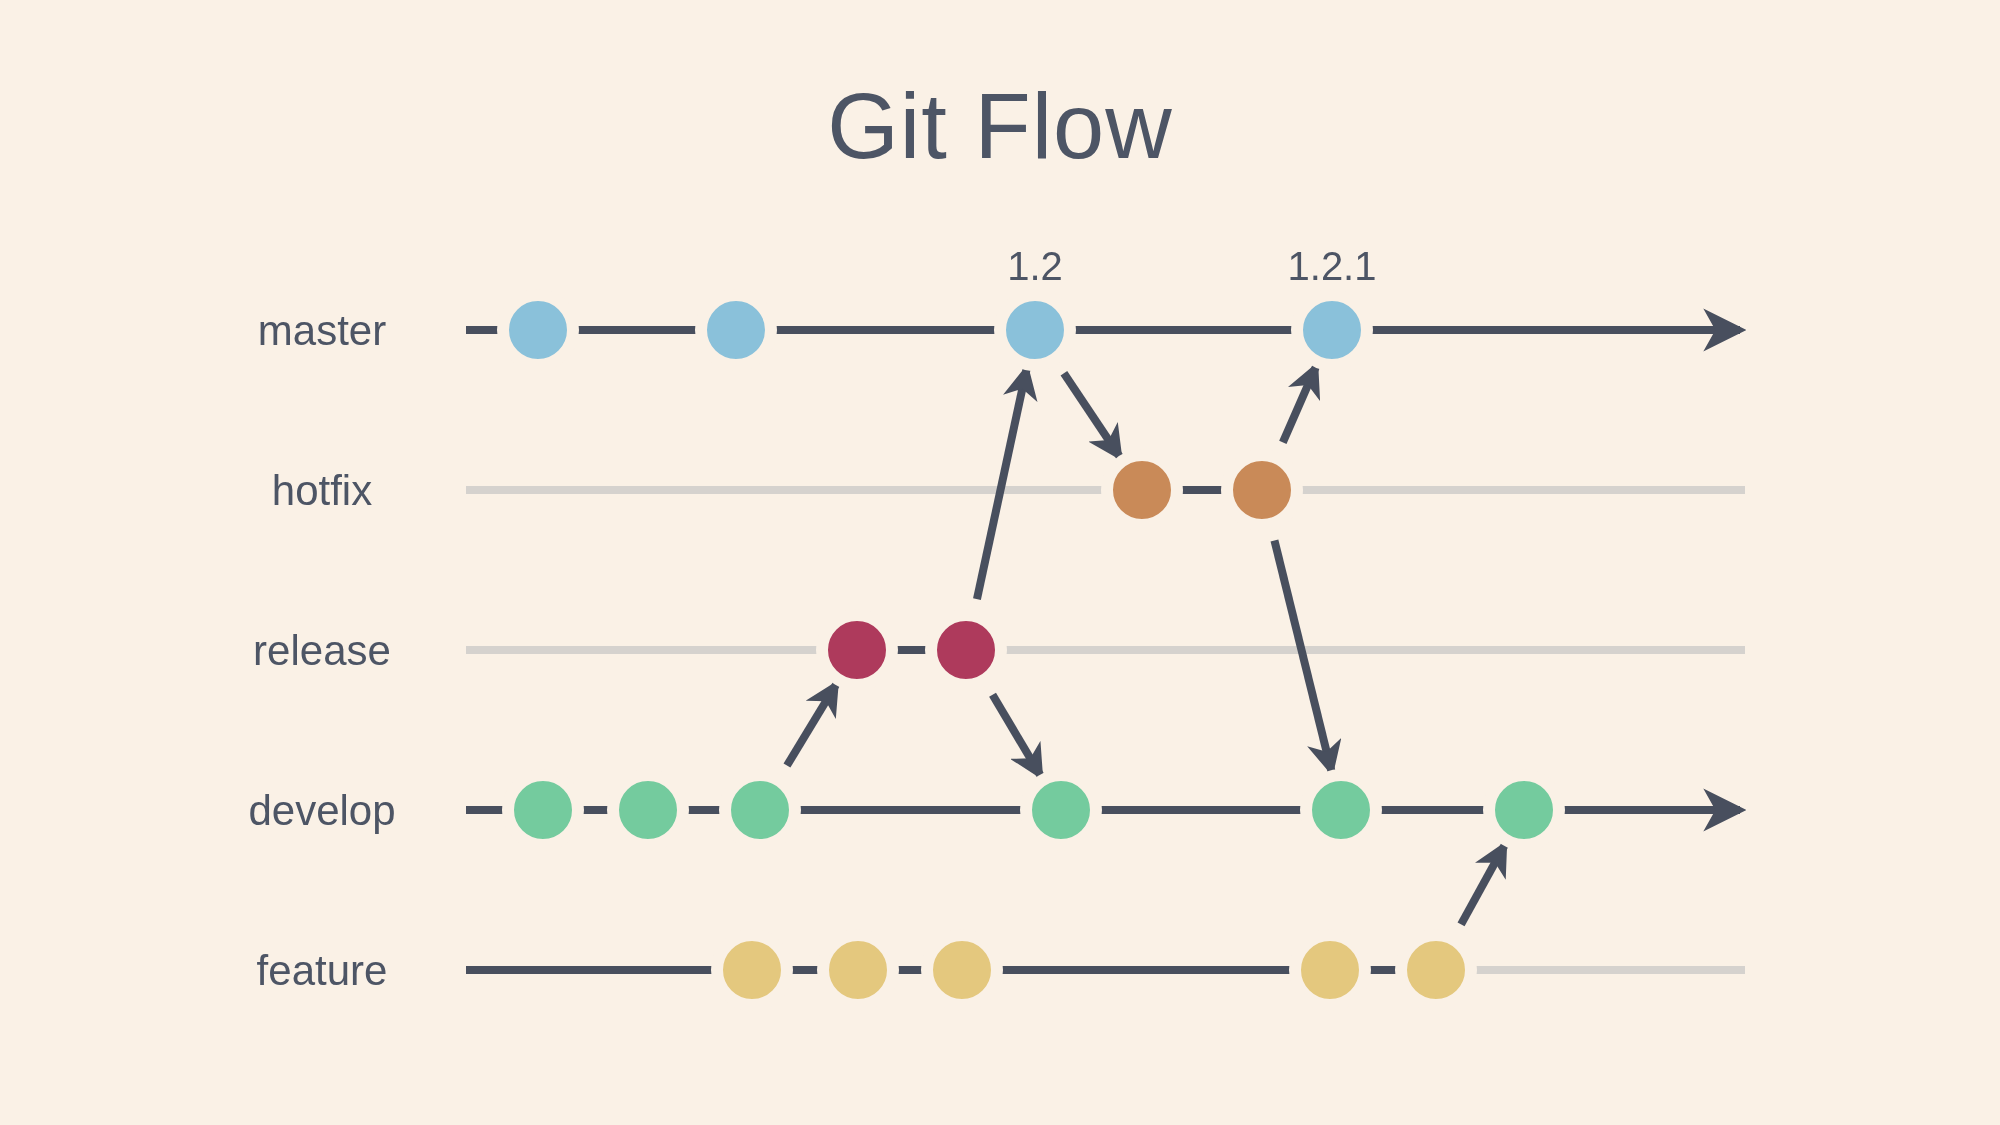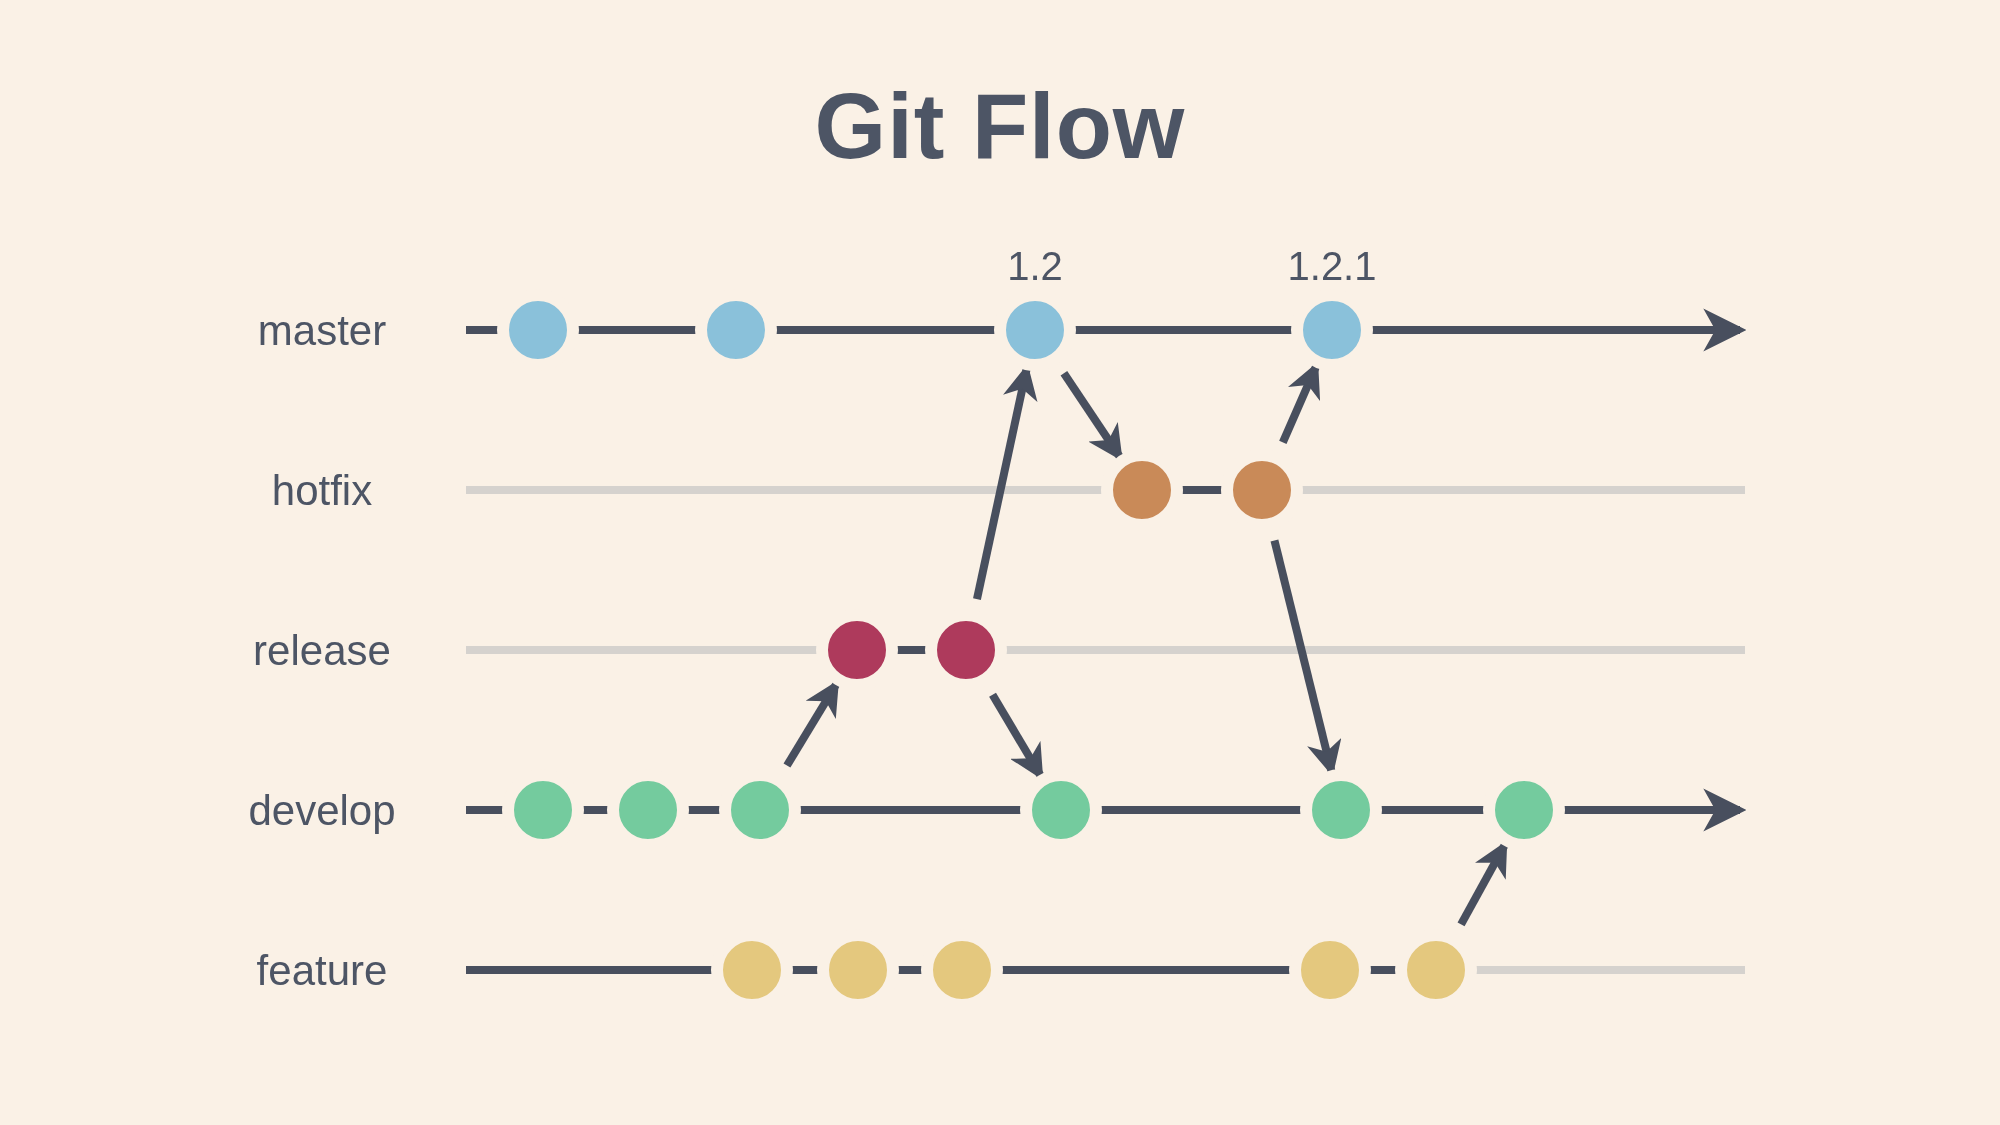--- a/index.html
+++ b/index.html
@@ -20,21 +20,21 @@
     left: 0;
     top: 0;
   }
   .title {
     position: absolute;
     left: 0;
     right: 0;
     top: 74px;
     text-align: center;
     font-size: 92px;
-    font-weight: bold;
+    font-weight: normal;
     letter-spacing: 1px;
     color: #4d5565;
   }
   text {
     font-family: "Liberation Sans", sans-serif;
     fill: #4d5565;
   }
   .branch-label { font-size: 42px; }
   .tag-label    { font-size: 40px; }
 </style>

